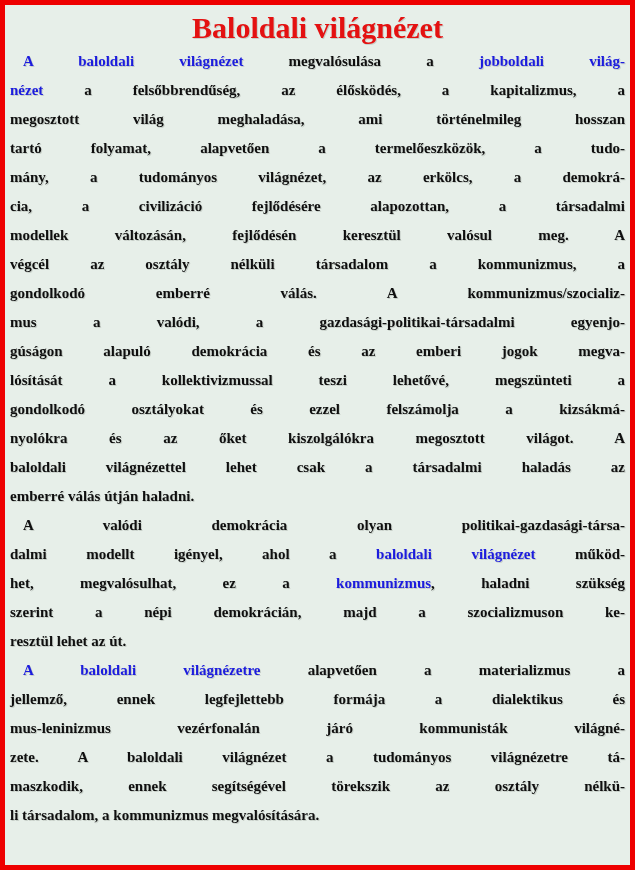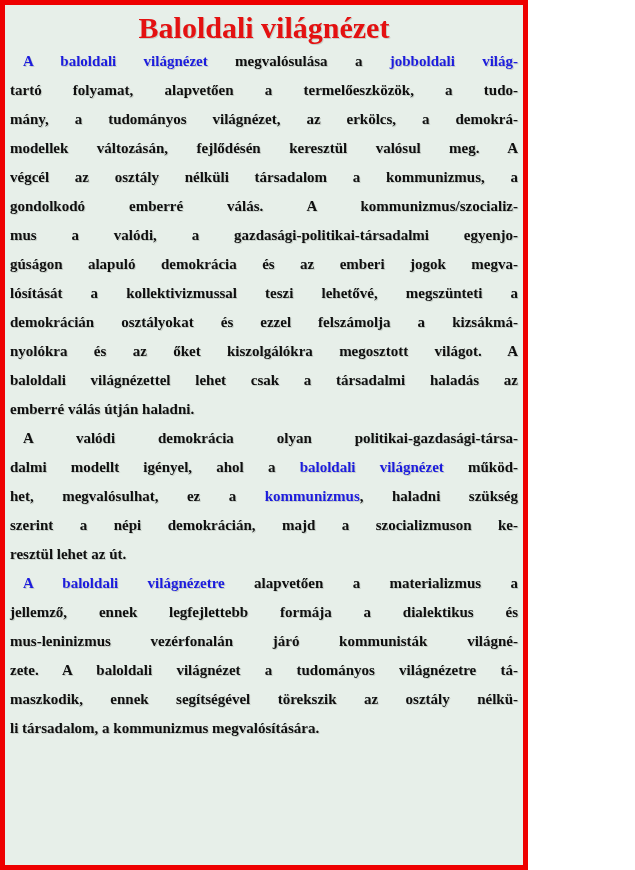--- a/index.html
+++ b/index.html
@@ -2,21 +2,21 @@
 <html style="--page-bg: #e7efe9; --border-red: #ee0000; --title-red: #e41111; --text-black: #0f0f0f; --accent-blue: #1c1cdd;"><head>
 <meta charset="utf-8">
 <style>
   html, body {
     margin: 0;
     padding: 0;
     background: #ffffff;
   }
   .page {
     position: relative;
-    width: 528px;
+    width: 635px;
     height: 870px;
     box-sizing: border-box;
     border: 5px solid var(--border-red, #ee0000);
     background: var(--page-bg, #e7efe9);
     padding: 2px 5px 0 5px;
     overflow: hidden;
     font-family: "Liberation Serif", "DejaVu Serif", serif;
     font-weight: 700;
   }
   .title {
@@ -54,29 +54,32 @@
     color: inherit;
   }
 </style>
 </head>
 <body>
 
 <div class="page">
   <h1 class="title">Baloldali világnézet</h1>
   <div class="doc-body">
       <div class="line first"><span class="seg-b">A baloldali világnézet</span><span class="seg-k"> megvalósulása a </span><span class="seg-b">jobboldali világ-</span></div>
+      <div class="line"><span class="seg-b">nézet</span><span class="seg-k"> a felsőbbrendűség, az élősködés, a kapitalizmus, a</span></div>
+      <div class="line"><span class="seg-k">megosztott világ meghaladása, ami történelmileg hosszan</span></div>
       <div class="line"><span class="seg-k">tartó folyamat, alapvetően a termelőeszközök, a tudo-</span></div>
       <div class="line"><span class="seg-k">mány, a tudományos világnézet, az erkölcs, a demokrá-</span></div>
+      <div class="line"><span class="seg-k">cia, a civilizáció fejlődésére alapozottan, a társadalmi</span></div>
       <div class="line"><span class="seg-k">modellek változásán, fejlődésén keresztül valósul meg. A</span></div>
       <div class="line"><span class="seg-k">végcél az osztály nélküli társadalom a kommunizmus, a</span></div>
       <div class="line"><span class="seg-k">gondolkodó emberré válás. A kommunizmus/szocializ-</span></div>
       <div class="line"><span class="seg-k">mus a valódi, a gazdasági-politikai-társadalmi egyenjo-</span></div>
       <div class="line"><span class="seg-k">gúságon alapuló demokrácia és az emberi jogok megva-</span></div>
       <div class="line"><span class="seg-k">lósítását a kollektivizmussal teszi lehetővé, megszünteti a</span></div>
-      <div class="line"><span class="seg-k">demokrácián osztályokat és ezzel felszámolja a kizsákmá-</span></div>
+      <div class="line"><span class="seg-k">gondolkodó osztályokat és ezzel felszámolja a kizsákmá-</span></div>
       <div class="line"><span class="seg-k">nyolókra és az őket kiszolgálókra megosztott világot. A</span></div>
       <div class="line"><span class="seg-k">baloldali világnézettel lehet csak a társadalmi haladás az</span></div>
       <div class="line last"><span class="seg-k">emberré válás útján haladni.</span></div>
       <div class="line first"><span class="seg-k">A valódi demokrácia olyan politikai-gazdasági-társa-</span></div>
       <div class="line"><span class="seg-k">dalmi modellt igényel, ahol a </span><span class="seg-b">baloldali világnézet</span><span class="seg-k"> működ-</span></div>
       <div class="line"><span class="seg-k">het, megvalósulhat, ez a </span><span class="seg-b">kommunizmus</span><span class="seg-k">, haladni szükség</span></div>
       <div class="line"><span class="seg-k">szerint a népi demokrácián, majd a szocializmuson ke-</span></div>
       <div class="line last"><span class="seg-k">resztül lehet az út.</span></div>
       <div class="line first"><span class="seg-b">A baloldali világnézetre</span><span class="seg-k"> alapvetően a materializmus a</span></div>
       <div class="line"><span class="seg-k">jellemző, ennek legfejlettebb formája a dialektikus és</span></div>

